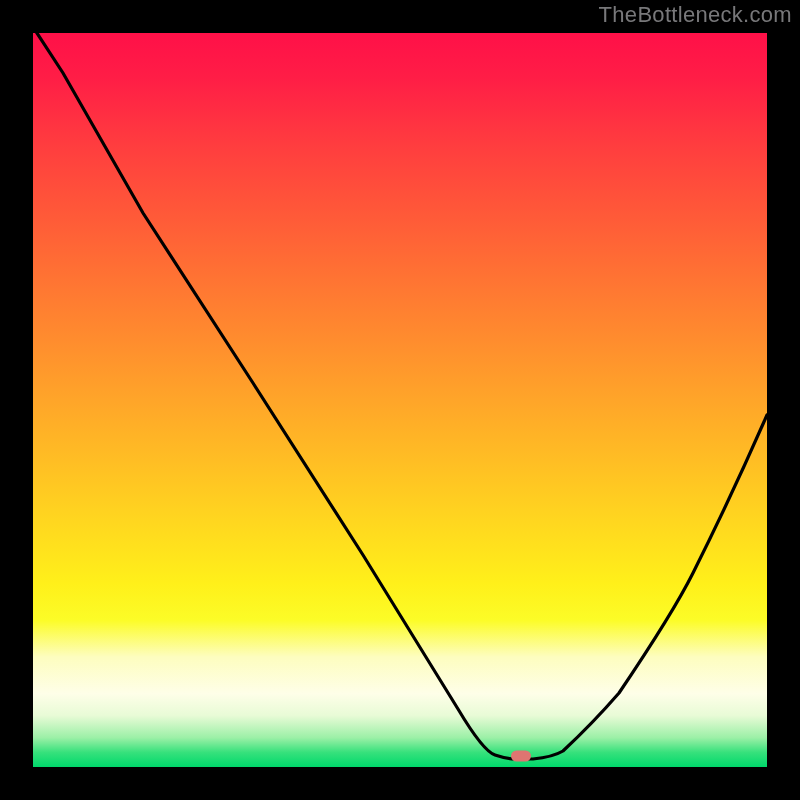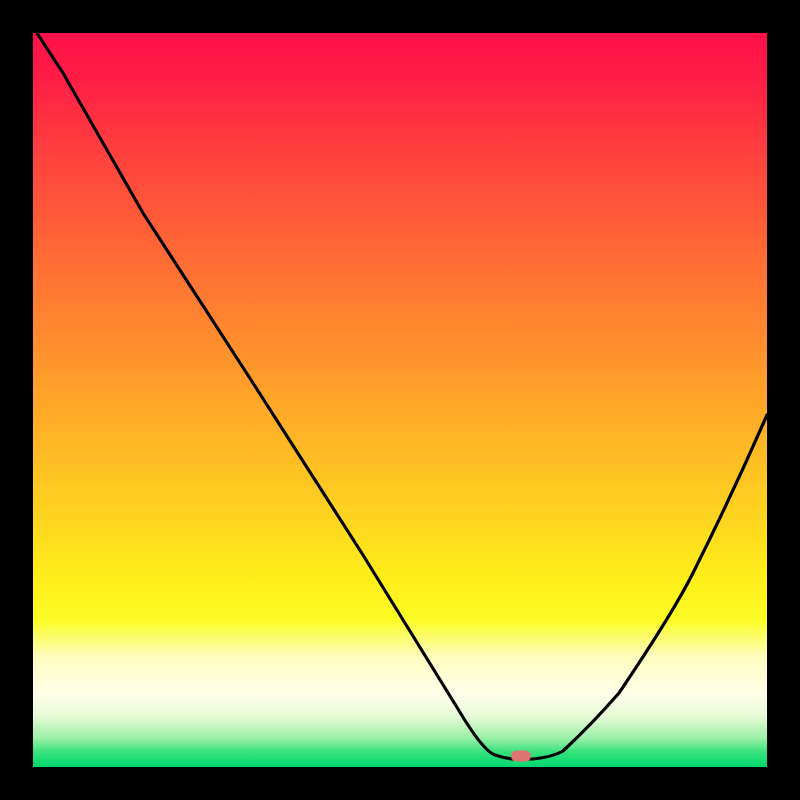--- a/index.html
+++ b/index.html
@@ -72,20 +72,21 @@
     height: 11px;
     background: #de7571;
     border-radius: 6px;
     transform: translate(-50%, -50%);
   }
 </style>
 </head>
 <body>
 
 <div class="container">
+  <div class="watermark">TheBottleneck.com</div>
 
   <div class="plot">
     <div class="plot-bg"></div>
 
     <svg class="curve-svg" viewBox="0 0 734 734" preserveAspectRatio="none">
       <path d="M 0 -6
                L 30 40
                Q 110 180 110 180
                L 220 350
                L 330 522

